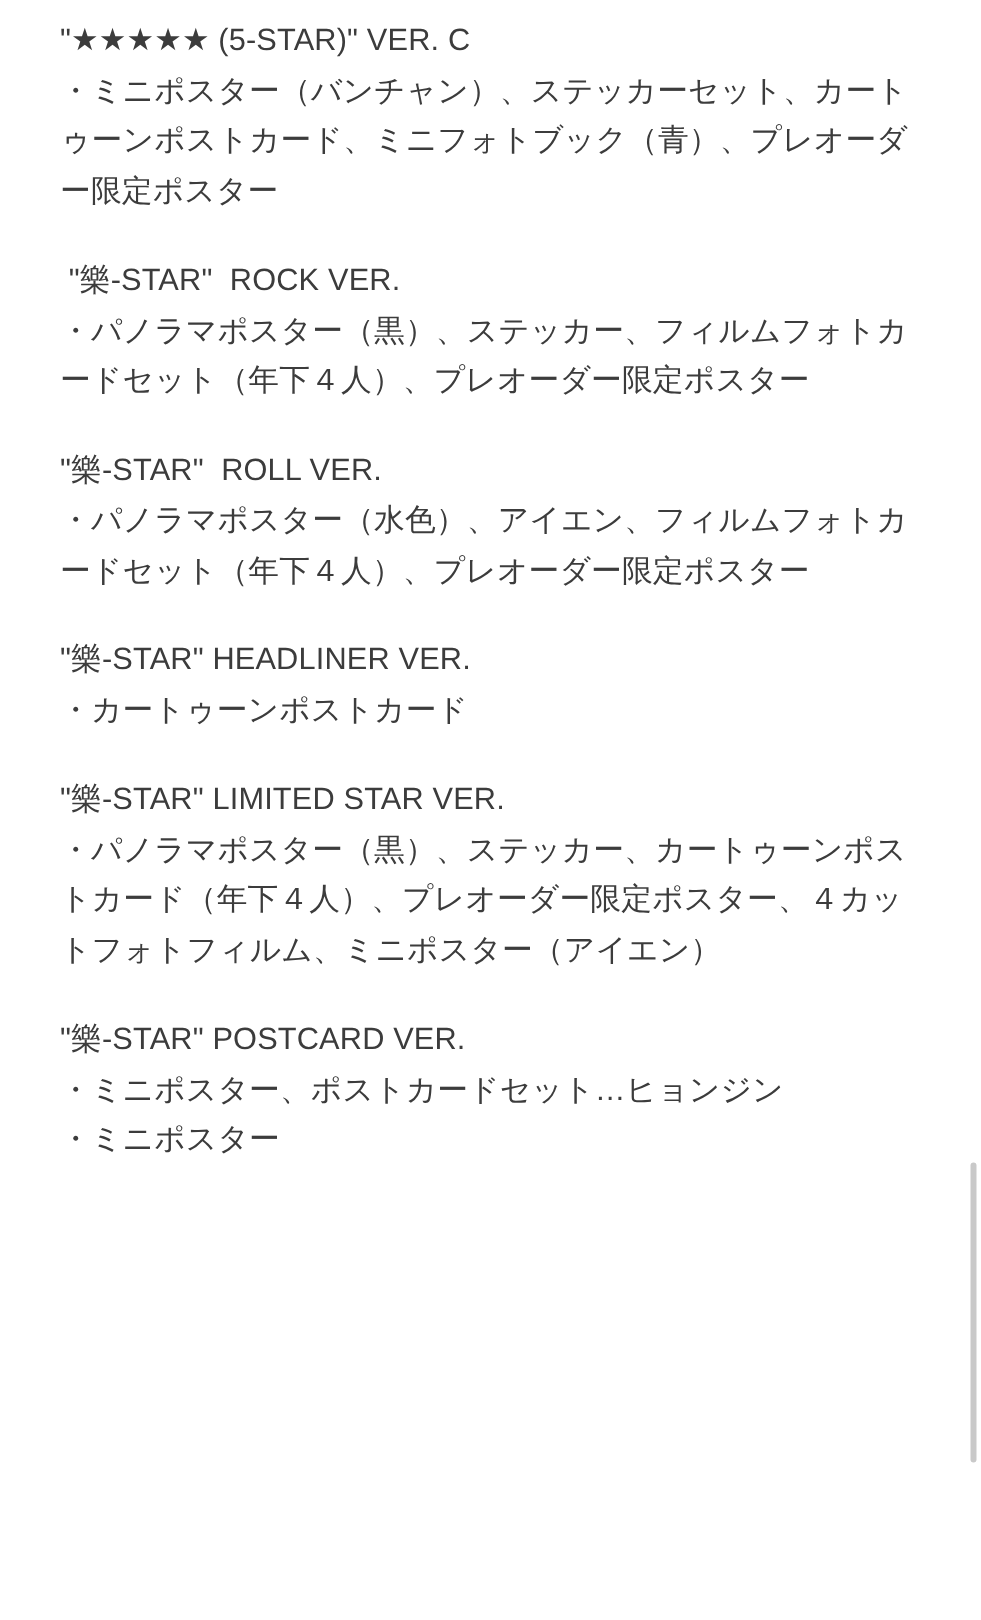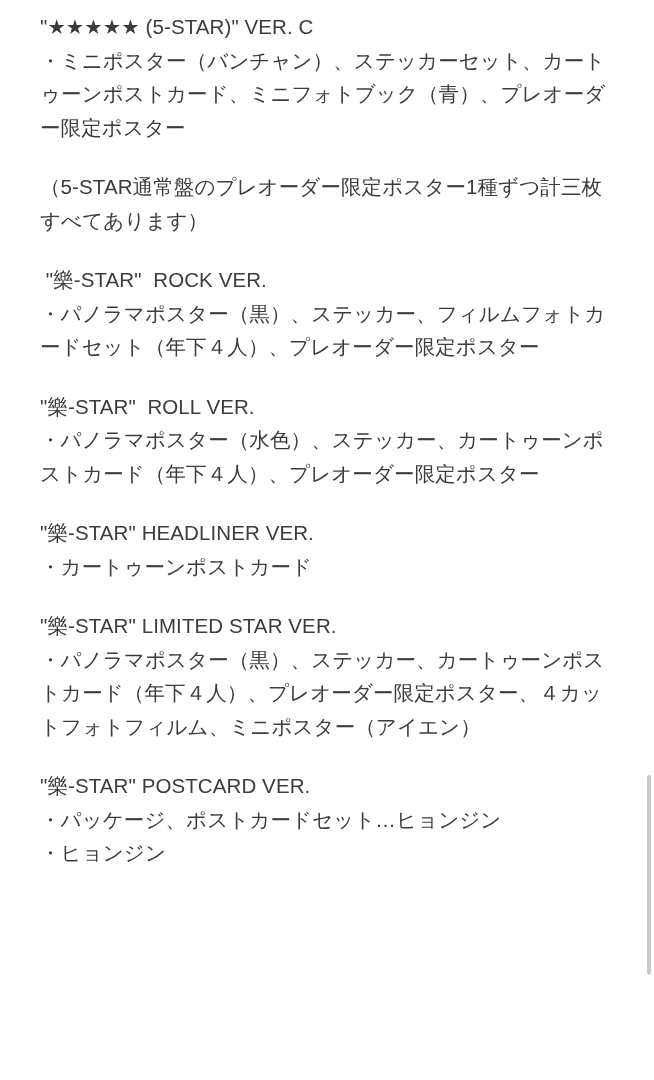--- a/index.html
+++ b/index.html
@@ -49,45 +49,42 @@
 </head>
 <body>
 
 <div class="page">
 
   <div class="block">
     <div class="line">"★★★★★ (5-STAR)" VER. C</div>
     <div class="line">・ミニポスター（バンチャン）、ステッカーセット、カートゥーンポストカード、ミニフォトブック（青）、プレオーダー限定ポスター</div>
   </div>
 
-  <div class="block">
-    <div class="line">（5-STAR通常盤のプレオーダー限定ポスター1種ずつ計三枚すべてあります）</div>
-  </div>
 
   <div class="block">
     <div class="line"> "樂-STAR"  ROCK VER.</div>
     <div class="line">・パノラマポスター（黒）、ステッカー、フィルムフォトカードセット（年下４人）、プレオーダー限定ポスター</div>
   </div>
 
   <div class="block">
     <div class="line">"樂-STAR"  ROLL VER.</div>
-    <div class="line">・パノラマポスター（水色）、ステッカー、カートゥーンポストカード（年下４人）、プレオーダー限定ポスター</div>
+    <div class="line">・パノラマポスター（水色）、アイエン、フィルムフォトカードセット（年下４人）、プレオーダー限定ポスター</div>
   </div>
 
   <div class="block">
     <div class="line">"樂-STAR" HEADLINER VER.</div>
     <div class="line">・カートゥーンポストカード</div>
   </div>
 
   <div class="block">
     <div class="line">"樂-STAR" LIMITED STAR VER.</div>
     <div class="line">・パノラマポスター（黒）、ステッカー、カートゥーンポストカード（年下４人）、プレオーダー限定ポスター、４カットフォトフィルム、ミニポスター（アイエン）</div>
   </div>
 
   <div class="block">
     <div class="line">"樂-STAR" POSTCARD VER.</div>
-    <div class="line">・パッケージ、ポストカードセット…ヒョンジン</div>
-    <div class="line">・ヒョンジン</div>
+    <div class="line">・ミニポスター、ポストカードセット…ヒョンジン</div>
+    <div class="line">・ミニポスター</div>
   </div>
 
 
   <div class="scrollbar"></div>
 </div>
 
 </body></html>

